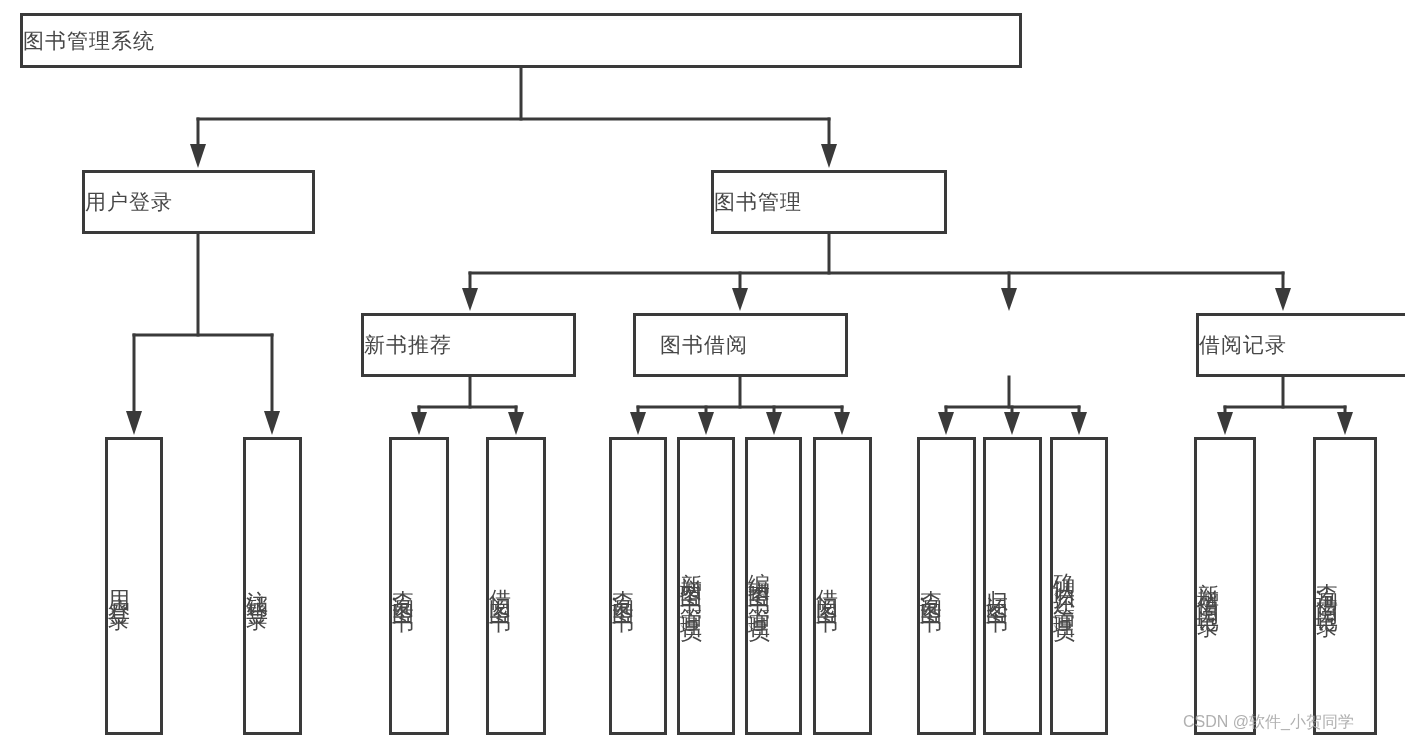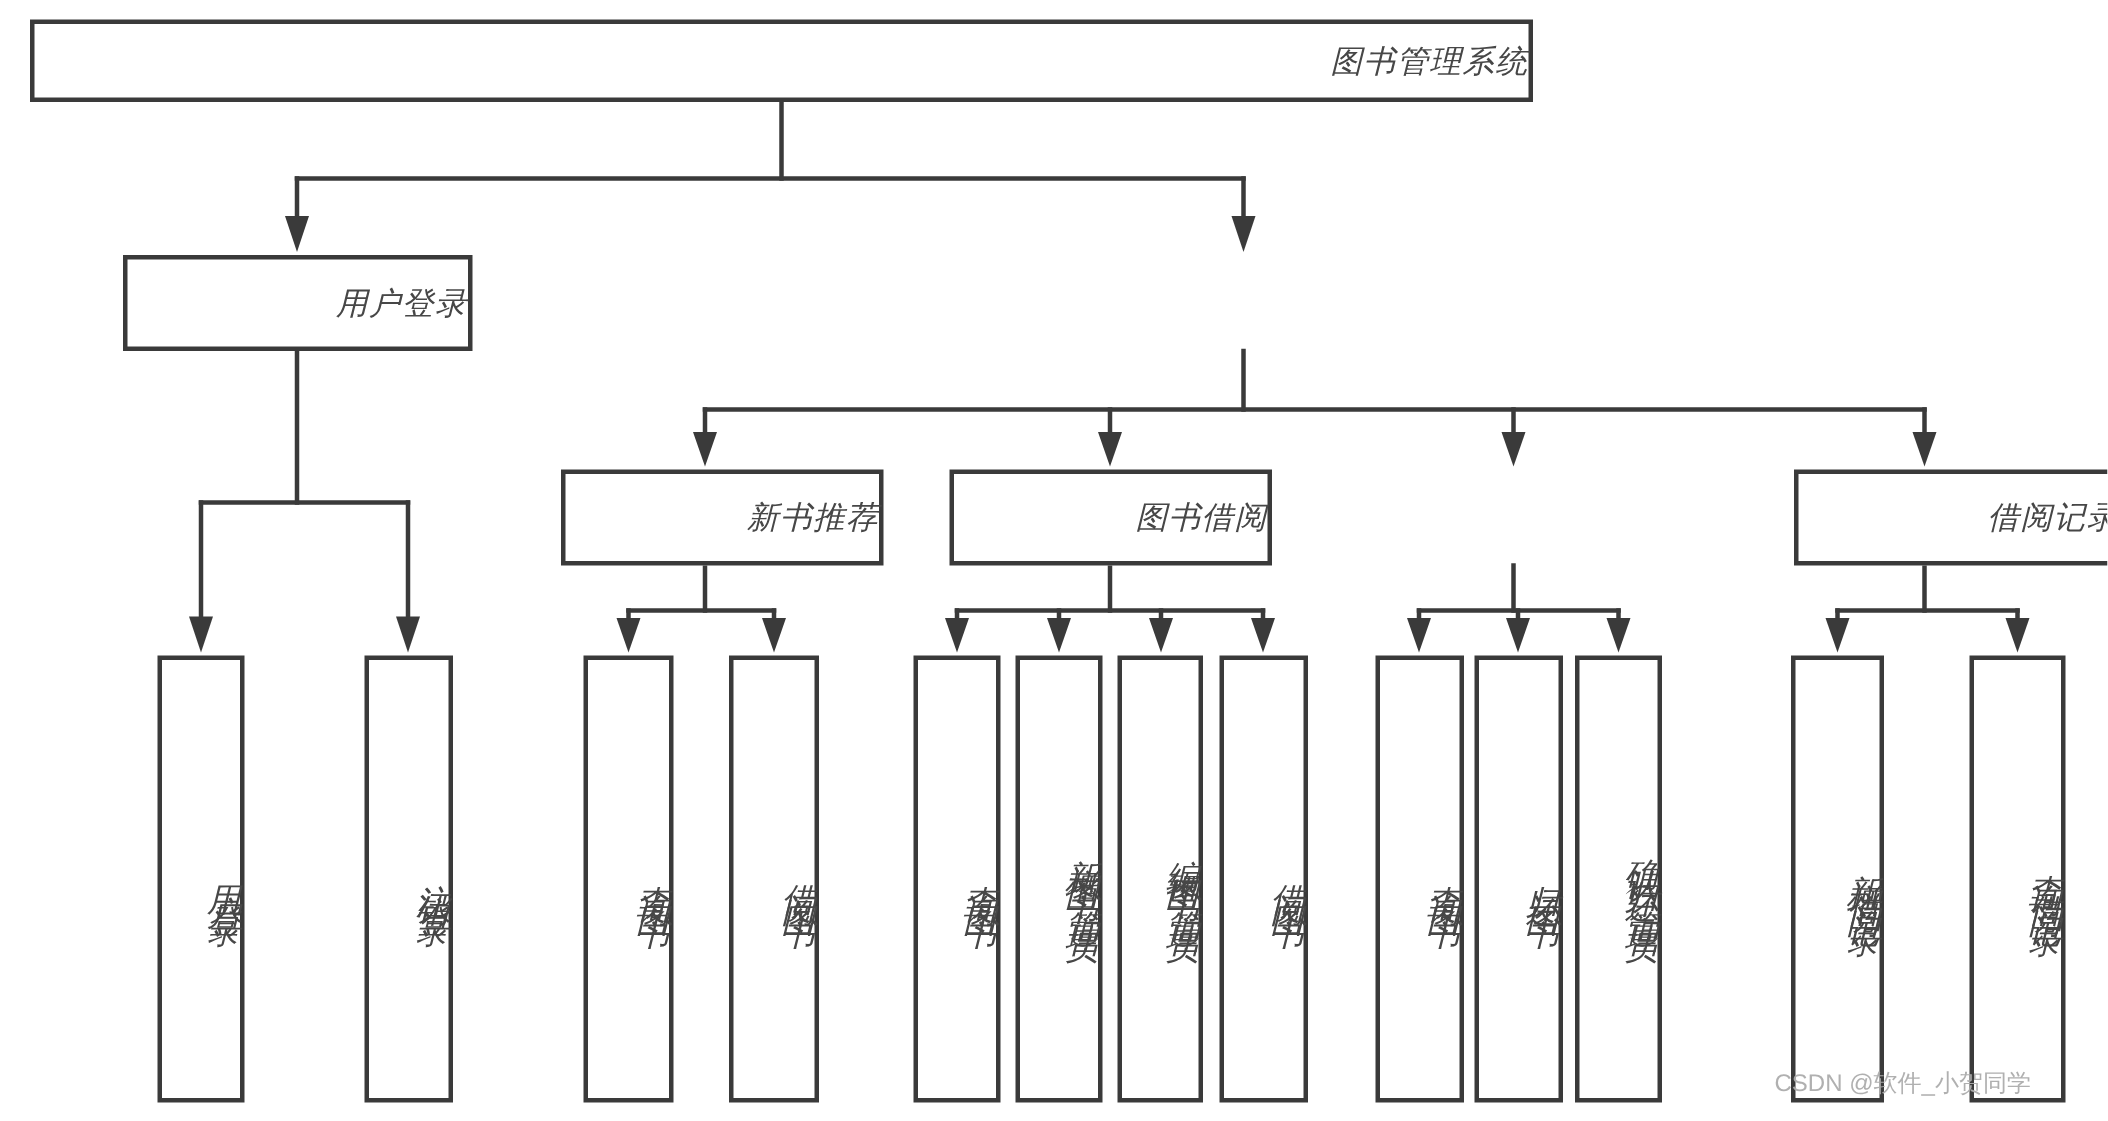--- a/index.html
+++ b/index.html
@@ -20,24 +20,23 @@
     left: 0; top: 0;
     z-index: 0;
   }
   .box {
     position: absolute;
     background: #ffffff;
     border: 3px solid #3a3a3a;
     box-sizing: border-box;
     display: flex;
     align-items: center;
-    justify-content: flex-end;
+    justify-content: flex-start;
     color: #474747;
     z-index: 1;
-    font-style: italic;
   }
   .h-box {
     font-size: 21px;
     letter-spacing: 1px;
     white-space: nowrap;
   }
   .v-box {
     font-size: 22px;
   }
   .v-box .vtext {
@@ -139,22 +138,25 @@
     </g>
   </svg>
 
   <div class="box h-box" style="left:20px; top:13px; width:1002px; height:55px;">
     <span>图书管理系统</span>
   </div>
 
   <div class="box h-box" style="left:82px; top:170px; width:233px; height:64px;">
     <span>用户登录</span>
   </div>
-
-  <div class="box h-box" style="left:374px; top:313px; width:215px; height:64px;padding-left:12px;">
+  <div class="box h-box" style="left:711px; top:170px; width:236px; height:64px;">
+    <span>图书管理</span>
+  </div>
+
+  <div class="box h-box" style="left:361px; top:313px; width:215px; height:64px;">
     <span>新书推荐</span>
   </div>
   <div class="box h-box" style="left:633px; top:313px; width:215px; height:64px;padding-left:24px;">
     <span>图书借阅</span>
   </div>
   <div class="box h-box" style="left:1173px; top:313px; width:220px; height:64px;margin-left:23px;">
     <span>借阅记录</span>
   </div>
 
   <div class="box v-box" style="left:105px; top:437px; width:58px; height:298px;">

